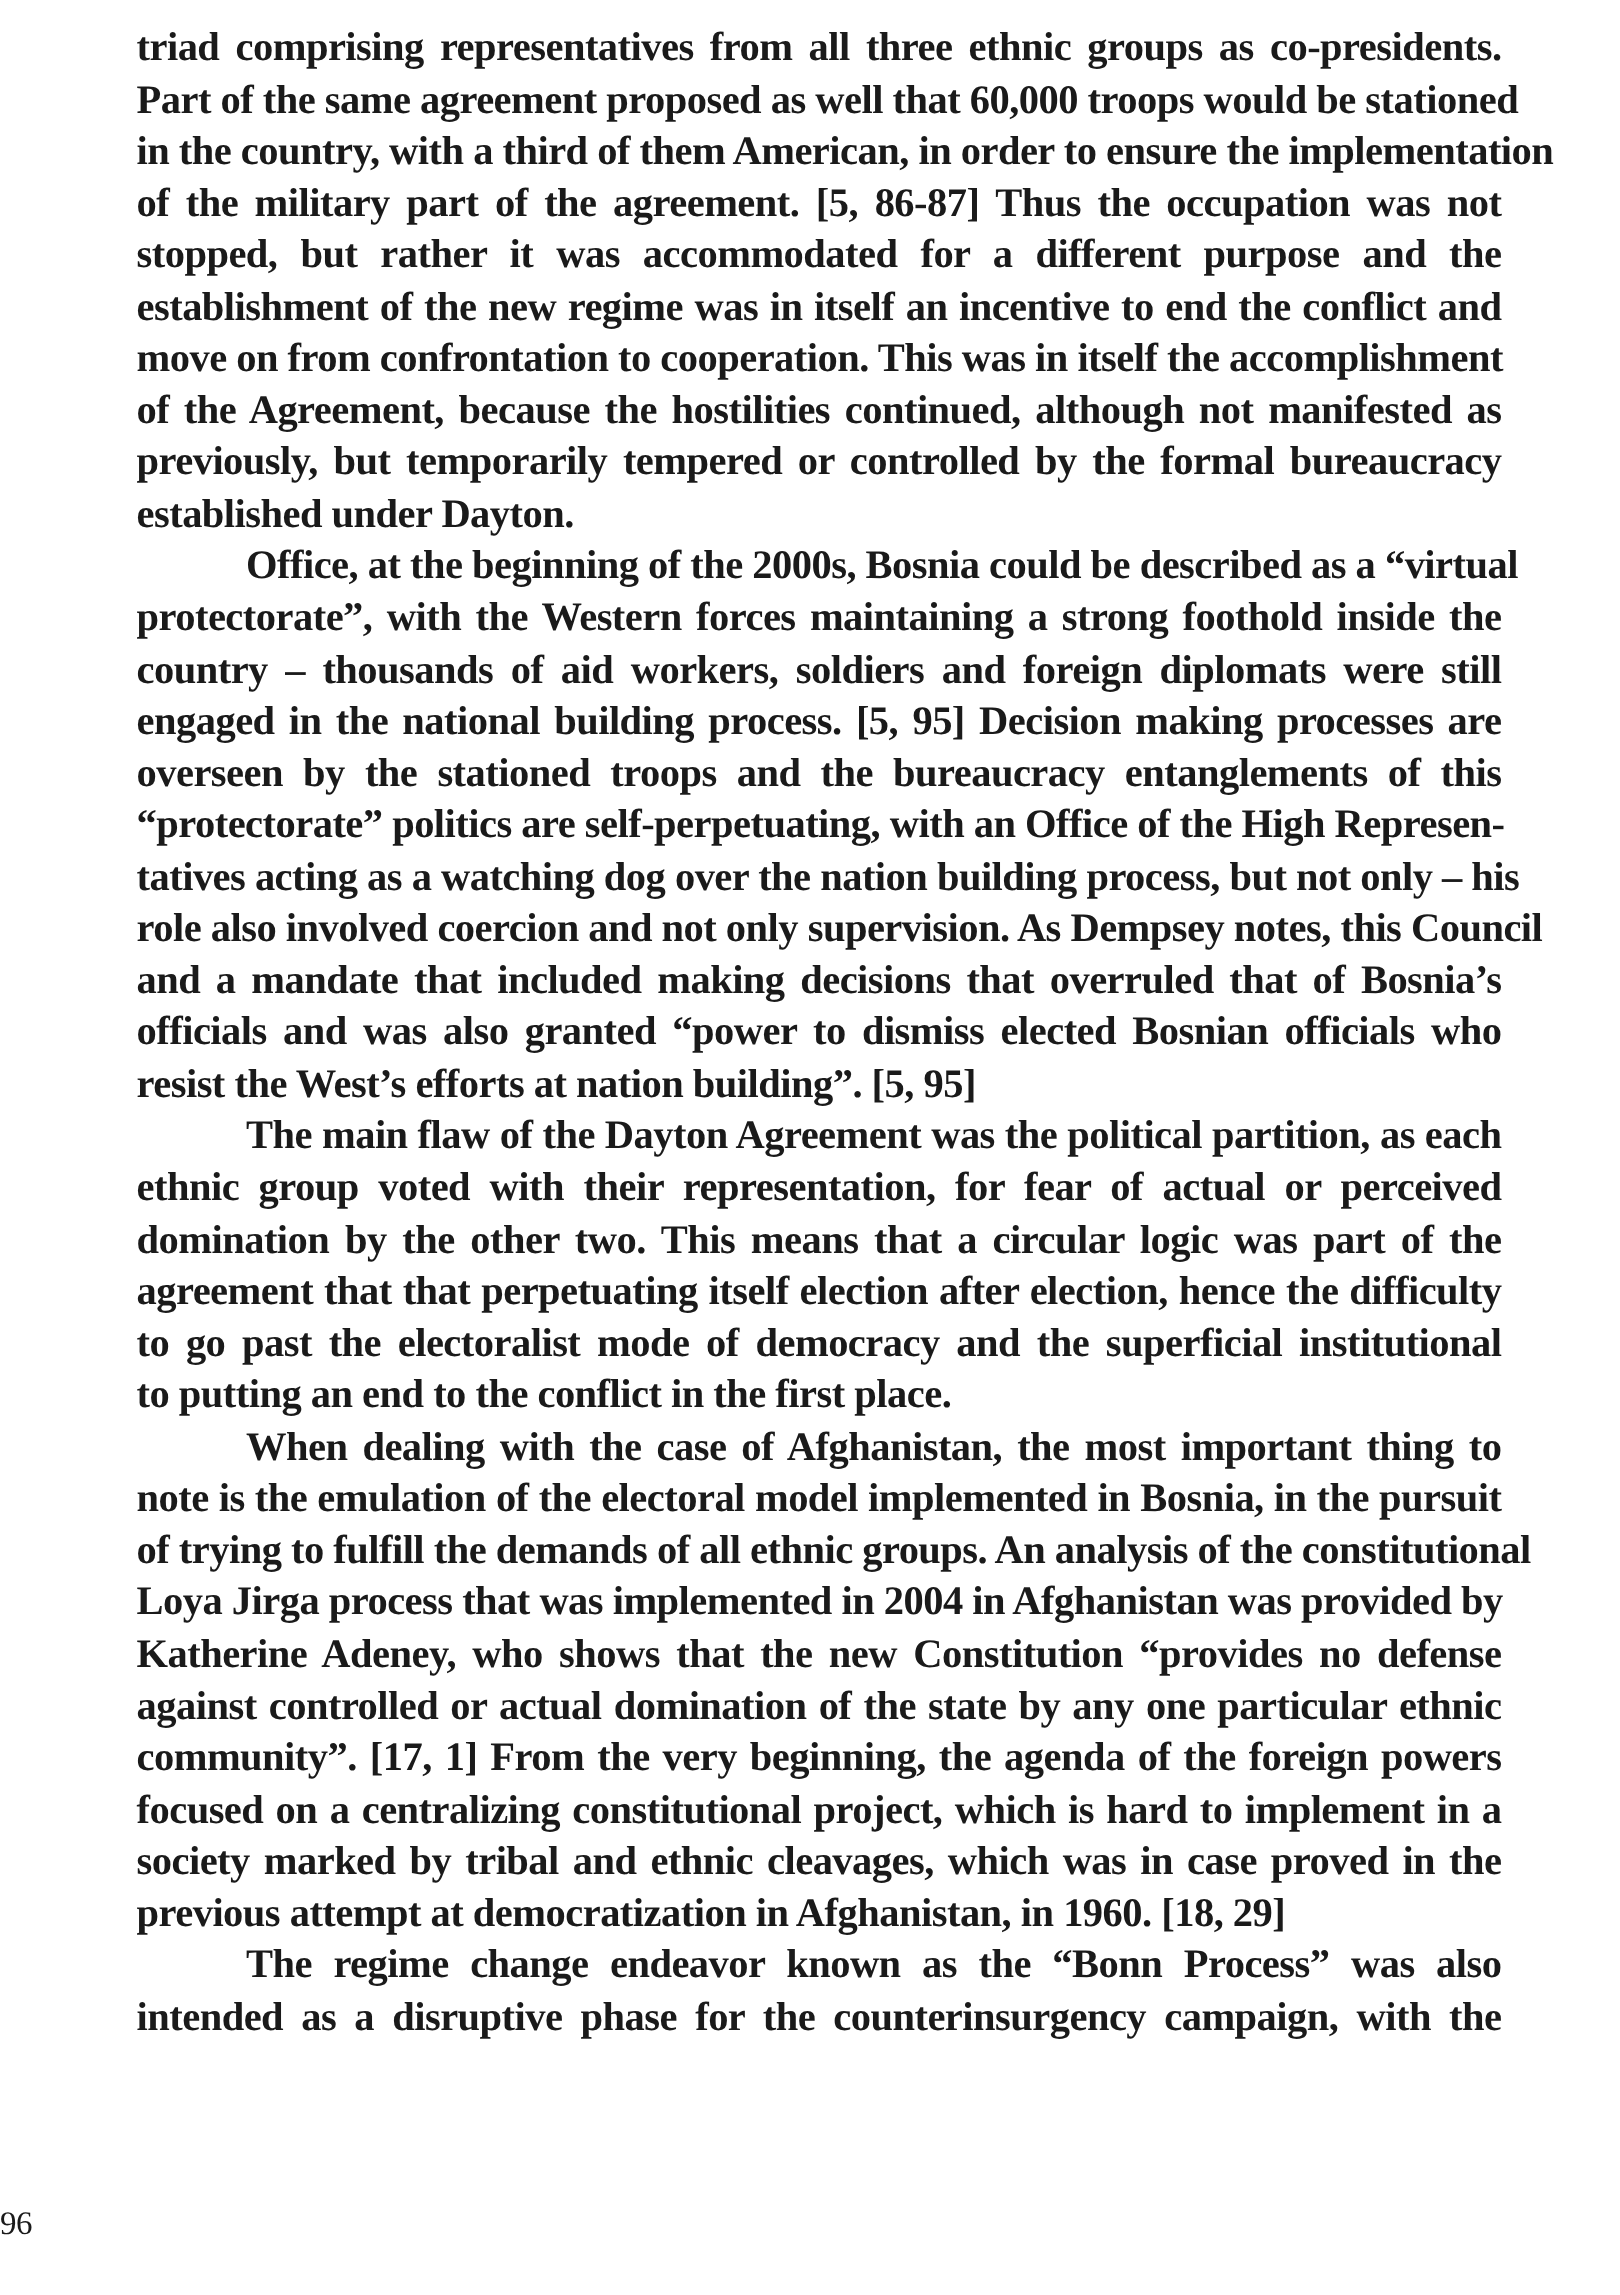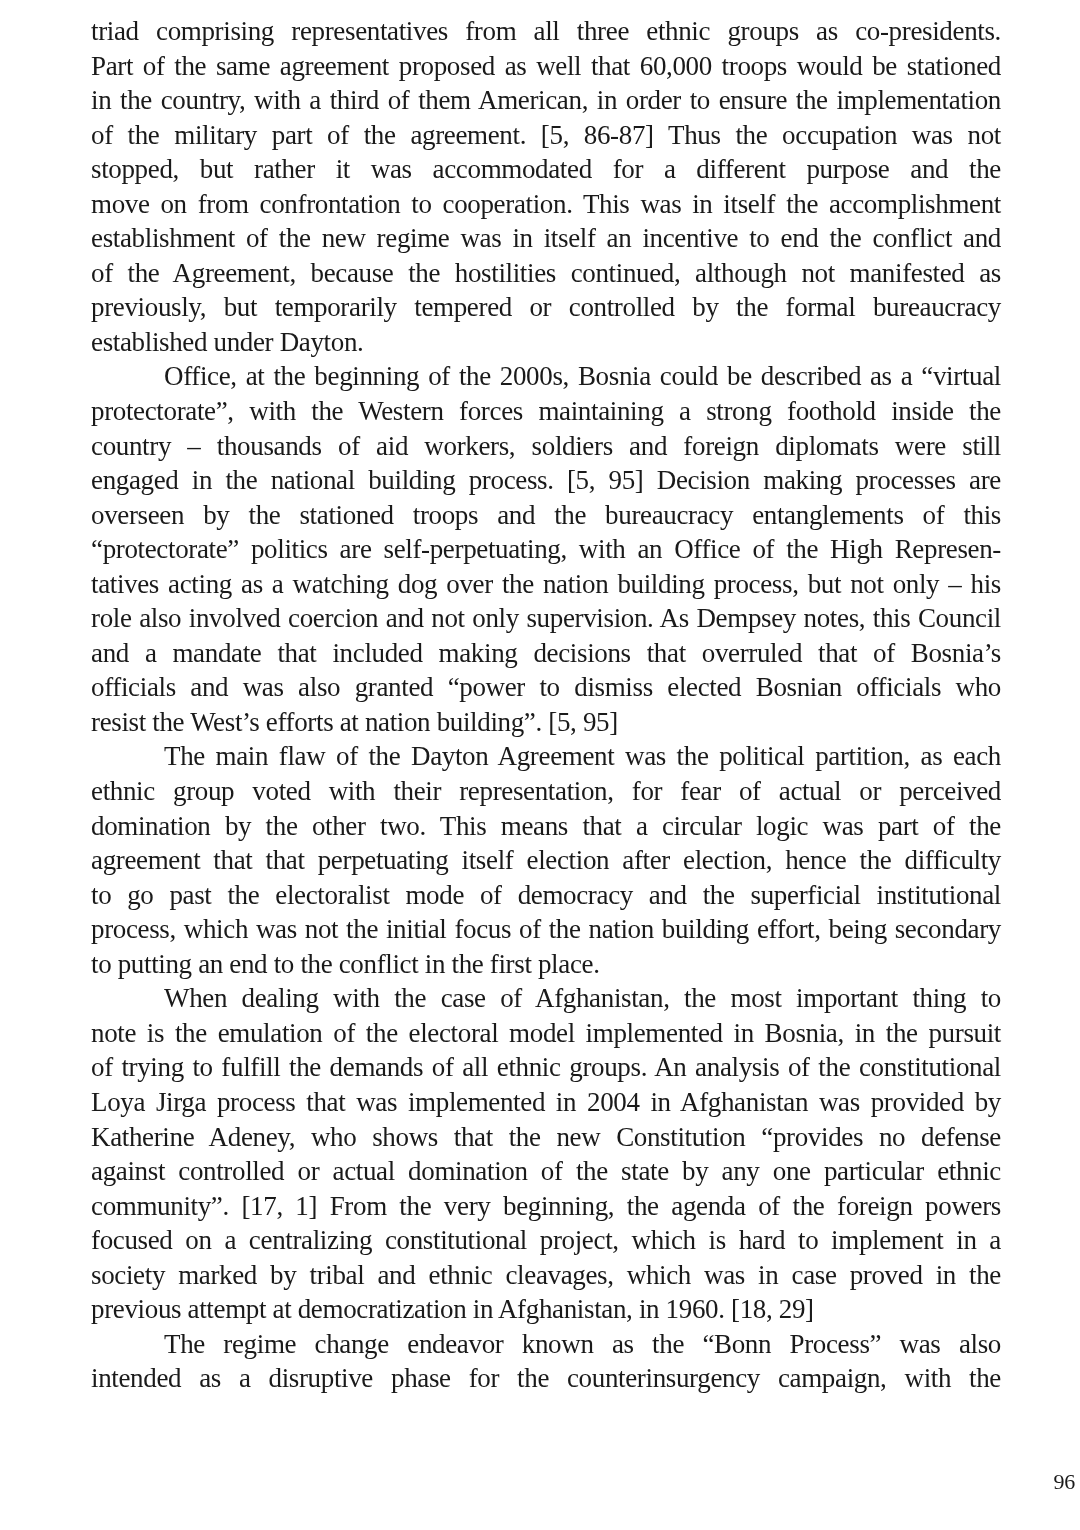--- a/index.html
+++ b/index.html
@@ -13,20 +13,21 @@
       position: relative;
       overflow: hidden;
       color: #1a1a1a;
       font-family: "Liberation Serif", "DejaVu Serif", serif;
     }
     .page {
       position: absolute;
       left: 91px;
       top: 14px;
       width: 910px;
+      font-weight: bold;
     }
     .line {
       display: block;
       height: 34.55px;
       line-height: 34.55px;
       font-size: 27px;
       white-space: nowrap;
       text-align: justify;
       text-align-last: justify;
       letter-spacing: -0.35px;
@@ -36,37 +37,37 @@
       text-align-last: left;
     }
     .line.indent {
       padding-left: 73px;
     }
     .page-number {
       position: absolute;
       left: 0;
       width: 1075px;
       top: 1469px;
-      text-align: right;
+      text-align: left;
       font-size: 22px;
       letter-spacing: -0.3px;
     }
   </style>
 </head>
 <body>
 
 <div class="page" id="page-body">
     <div>
       <span class="line">triad comprising representatives from all three ethnic groups as co-presidents.</span>
       <span class="line">Part of the same agreement proposed as well that 60,000 troops would be stationed</span>
       <span class="line">in the country, with a third of them American, in order to ensure the implementation</span>
       <span class="line">of the military part of the agreement. [5, 86-87] Thus the occupation was not</span>
       <span class="line">stopped, but rather it was accommodated for a different purpose and the</span>
+      <span class="line">establishment of the new regime was in itself an incentive to end the conflict and</span>
       <span class="line">move on from confrontation to cooperation. This was in itself the accomplishment</span>
-      <span class="line">establishment of the new regime was in itself an incentive to end the conflict and</span>
       <span class="line">of the Agreement, because the hostilities continued, although not manifested as</span>
       <span class="line">previously, but temporarily tempered or controlled by the formal bureaucracy</span>
       <span class="line last">established under Dayton.</span>
     </div>
     <div>
       <span class="line indent">Office, at the beginning of the 2000s, Bosnia could be described as a “virtual</span>
       <span class="line">protectorate”, with the Western forces maintaining a strong foothold inside the</span>
       <span class="line">country – thousands of aid workers, soldiers and foreign diplomats were still</span>
       <span class="line">engaged in the national building process. [5, 95] Decision making processes are</span>
       <span class="line">overseen by the stationed troops and the bureaucracy entanglements of this</span>
@@ -76,21 +77,20 @@
       <span class="line">and a mandate that included making decisions that overruled that of Bosnia’s</span>
       <span class="line">officials and was also granted “power to dismiss elected Bosnian officials who</span>
       <span class="line last">resist the West’s efforts at nation building”. [5, 95]</span>
     </div>
     <div>
       <span class="line indent">The main flaw of the Dayton Agreement was the political partition, as each</span>
       <span class="line">ethnic group voted with their representation, for fear of actual or perceived</span>
       <span class="line">domination by the other two. This means that a circular logic was part of the</span>
       <span class="line">agreement that that perpetuating itself election after election, hence the difficulty</span>
       <span class="line">to go past the electoralist mode of democracy and the superficial institutional</span>
-      <span class="line">process, which was not the initial focus of the nation building effort, being secondary</span>
       <span class="line last">to putting an end to the conflict in the first place.</span>
     </div>
     <div>
       <span class="line indent">When dealing with the case of Afghanistan, the most important thing to</span>
       <span class="line">note is the emulation of the electoral model implemented in Bosnia, in the pursuit</span>
       <span class="line">of trying to fulfill the demands of all ethnic groups.  An analysis of the constitutional</span>
       <span class="line">Loya Jirga process that was implemented in 2004 in Afghanistan was provided by</span>
       <span class="line">Katherine Adeney, who shows that the new Constitution “provides no defense</span>
       <span class="line">against controlled or actual domination of the state by any one particular ethnic</span>
       <span class="line">community”. [17, 1] From the very beginning, the agenda of the foreign powers</span>

